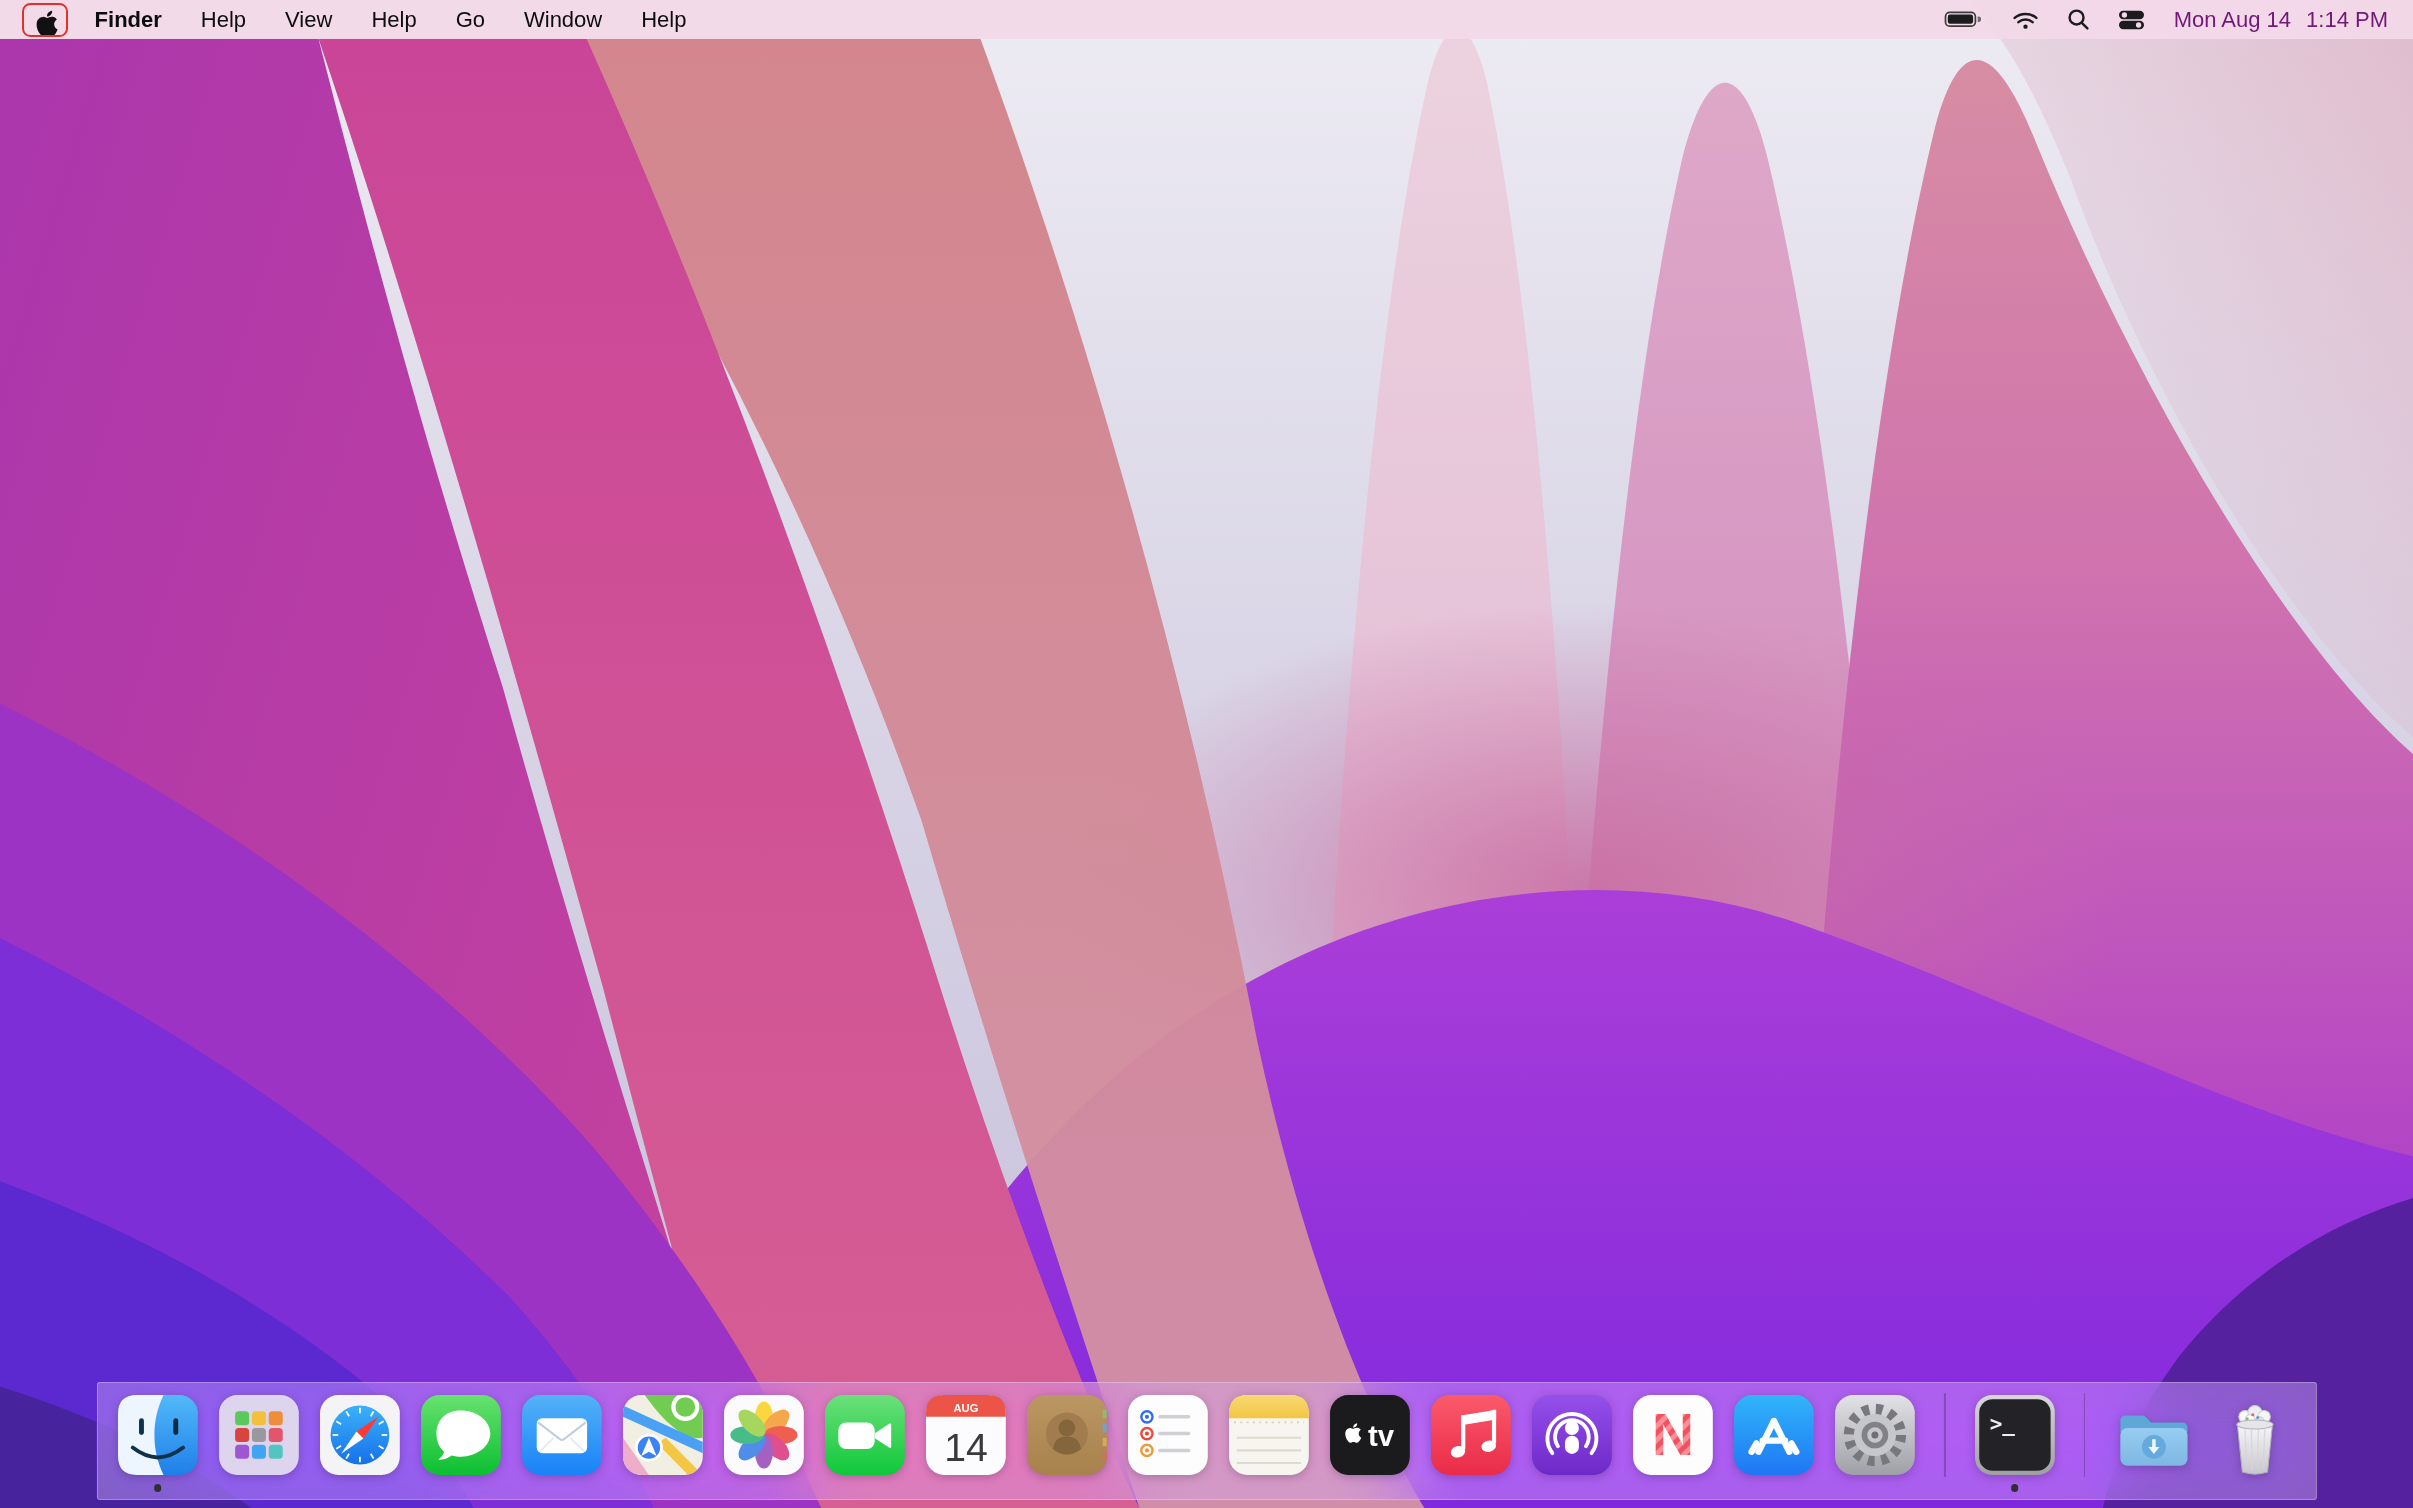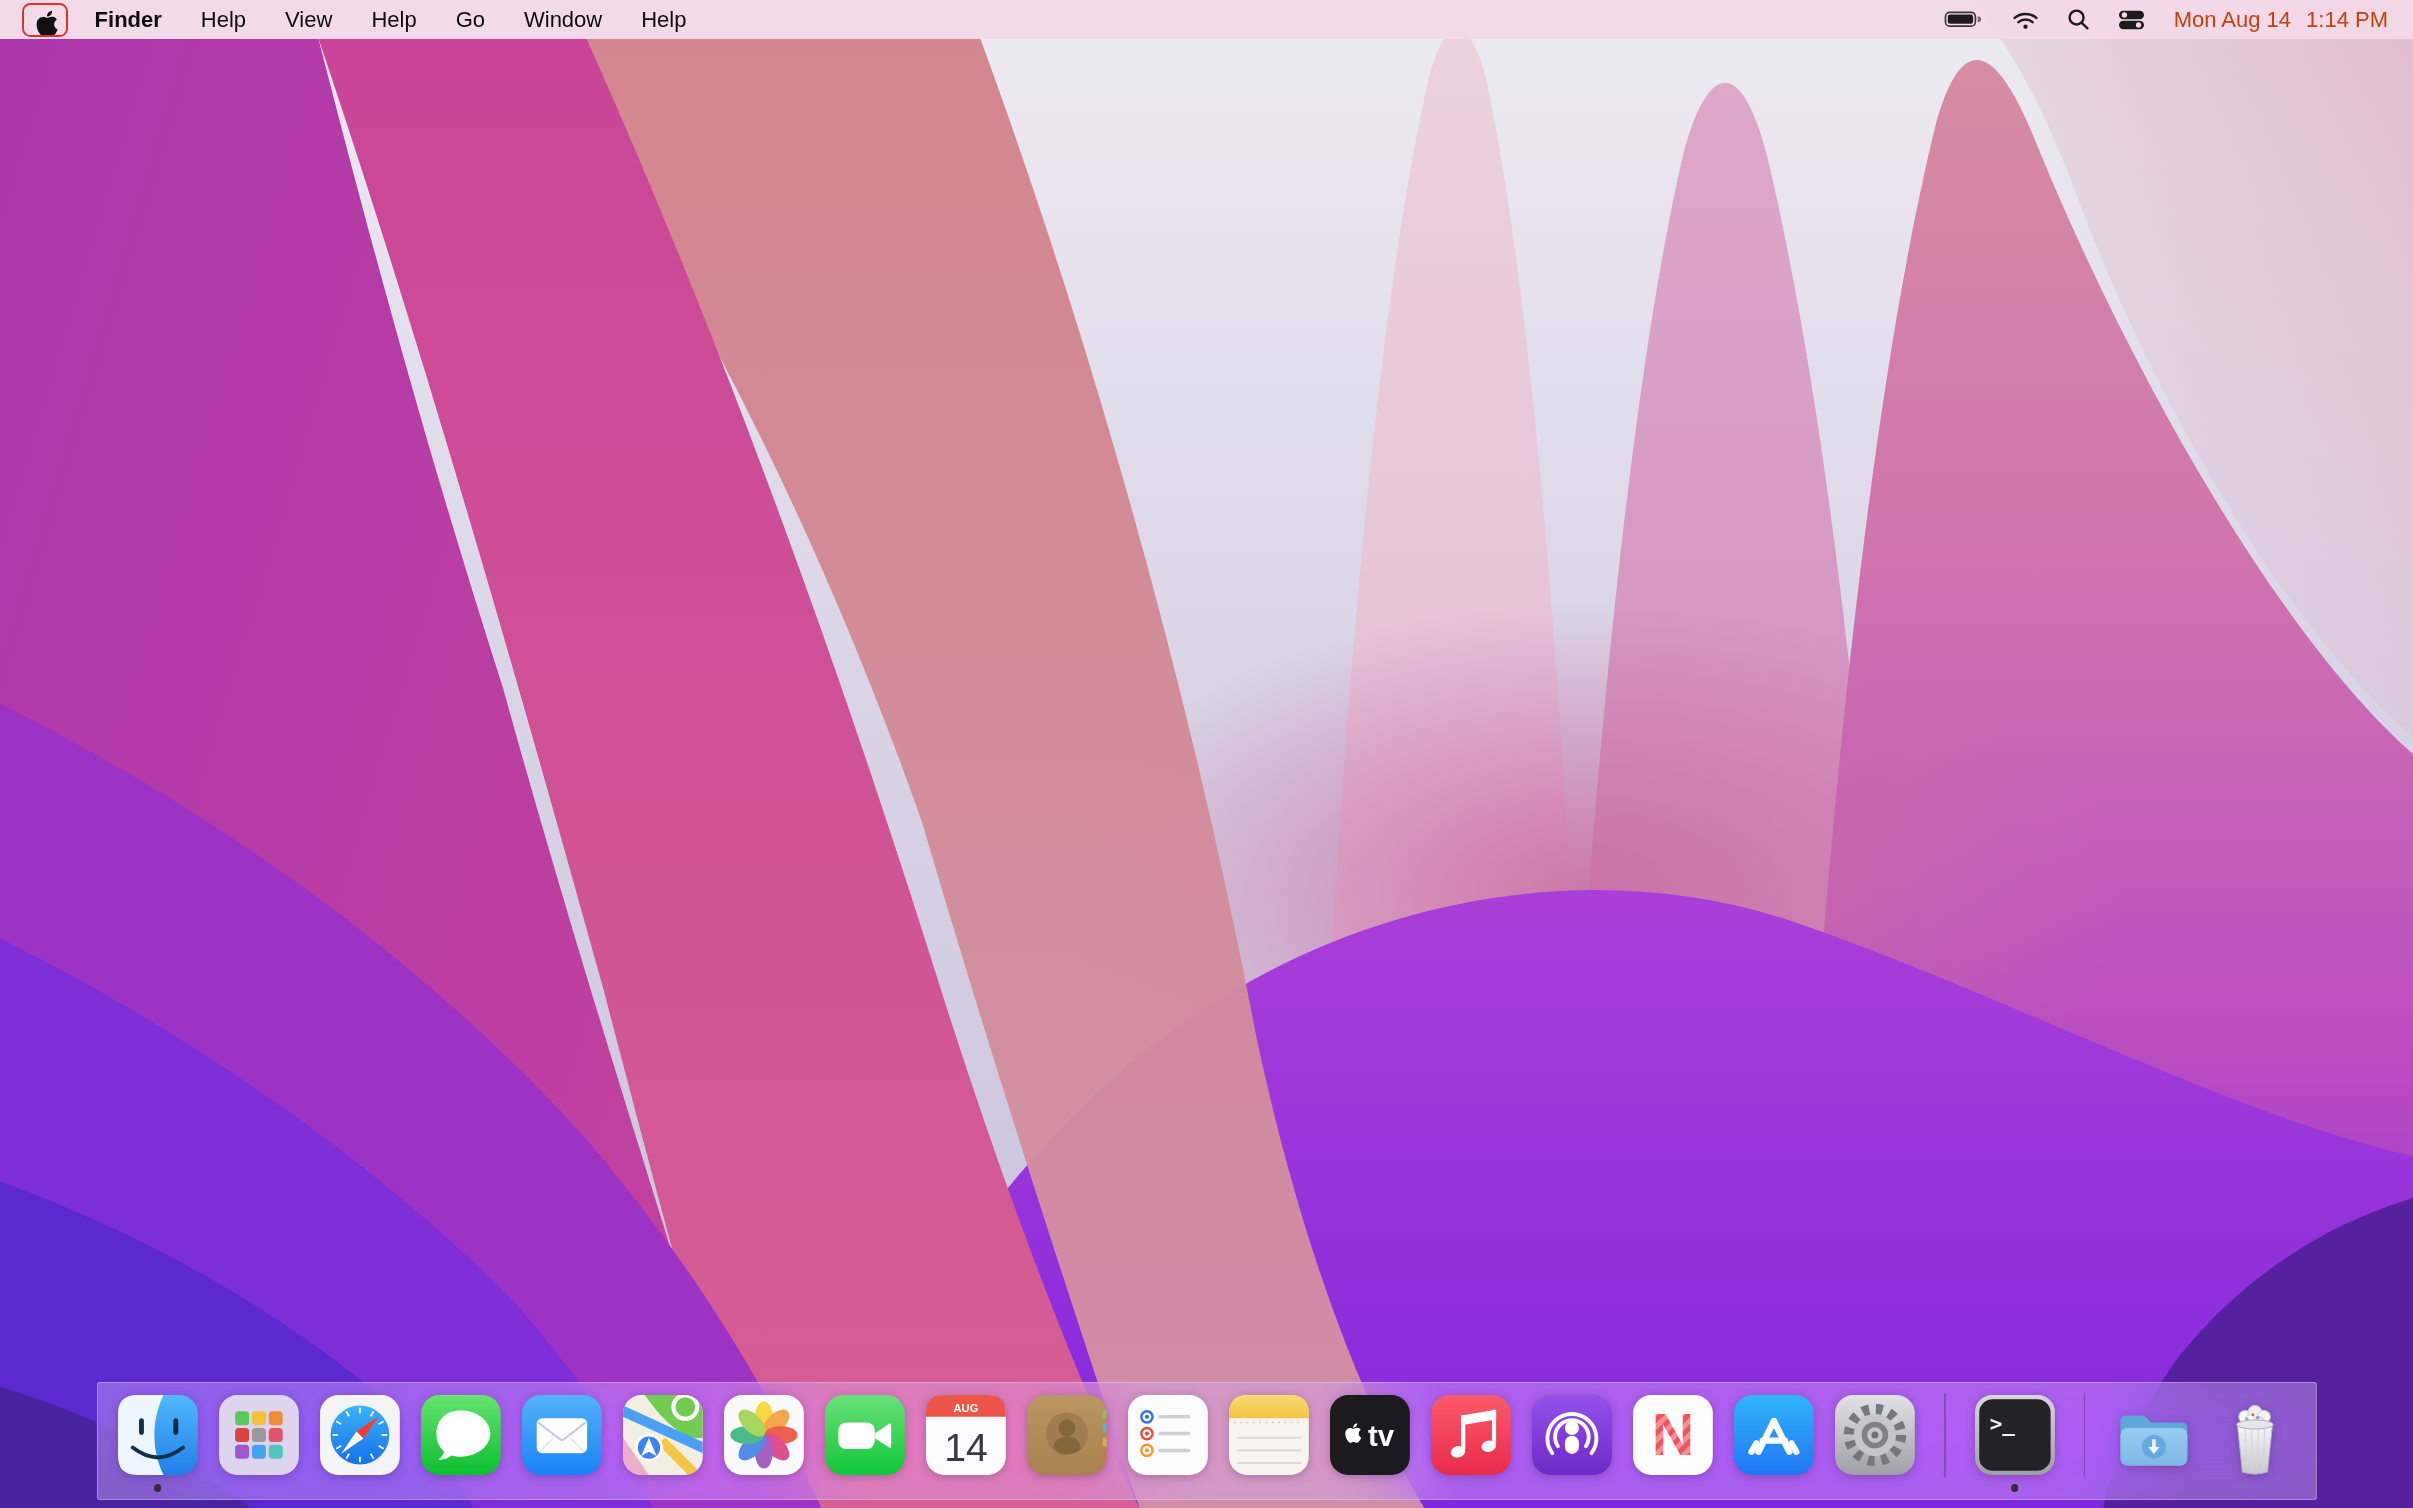--- a/index.html
+++ b/index.html
@@ -14,21 +14,21 @@
   .apple-wrap{position:relative;width:47px;height:39px;margin-left:22.6px;
               display:flex;align-items:center;justify-content:center;}
   .annotation-box{position:absolute;left:-0.8px;top:2.5px;width:46px;height:34px;
                   border:2.5px solid #e0312e;border-radius:8.4px;box-sizing:border-box;
                   pointer-events:none;}
   #menu-items{display:flex;align-items:center;gap:39px;margin-left:25px;}
   .menu-item{font-size:22px;font-weight:500;color:#0d0d0f;white-space:nowrap;}
   .menu-item.bold{font-weight:700;}
   .mb-right{margin-left:auto;display:flex;align-items:center;gap:28.5px;padding-right:25px;}
   .mb-right svg{display:block;}
-  .clock{font-size:22px;font-weight:500;color:#c2410c;white-space:nowrap;}
+  .clock{font-size:22px;font-weight:500;color:#701a75;white-space:nowrap;}
   .clock .time{margin-left:15px;}
 
   
   .dock{position:absolute;left:50%;bottom:8.4px;transform:translateX(-50%);z-index:20;
         display:flex;align-items:flex-start;gap:17px;
         padding:10px 18.4px 22px 18.4px;
         background:rgba(199,171,231,0.45);
         border:0.8px solid rgba(255,255,255,0.28);
         border-radius:3px;
         backdrop-filter:blur(34px) saturate(1.4);}

